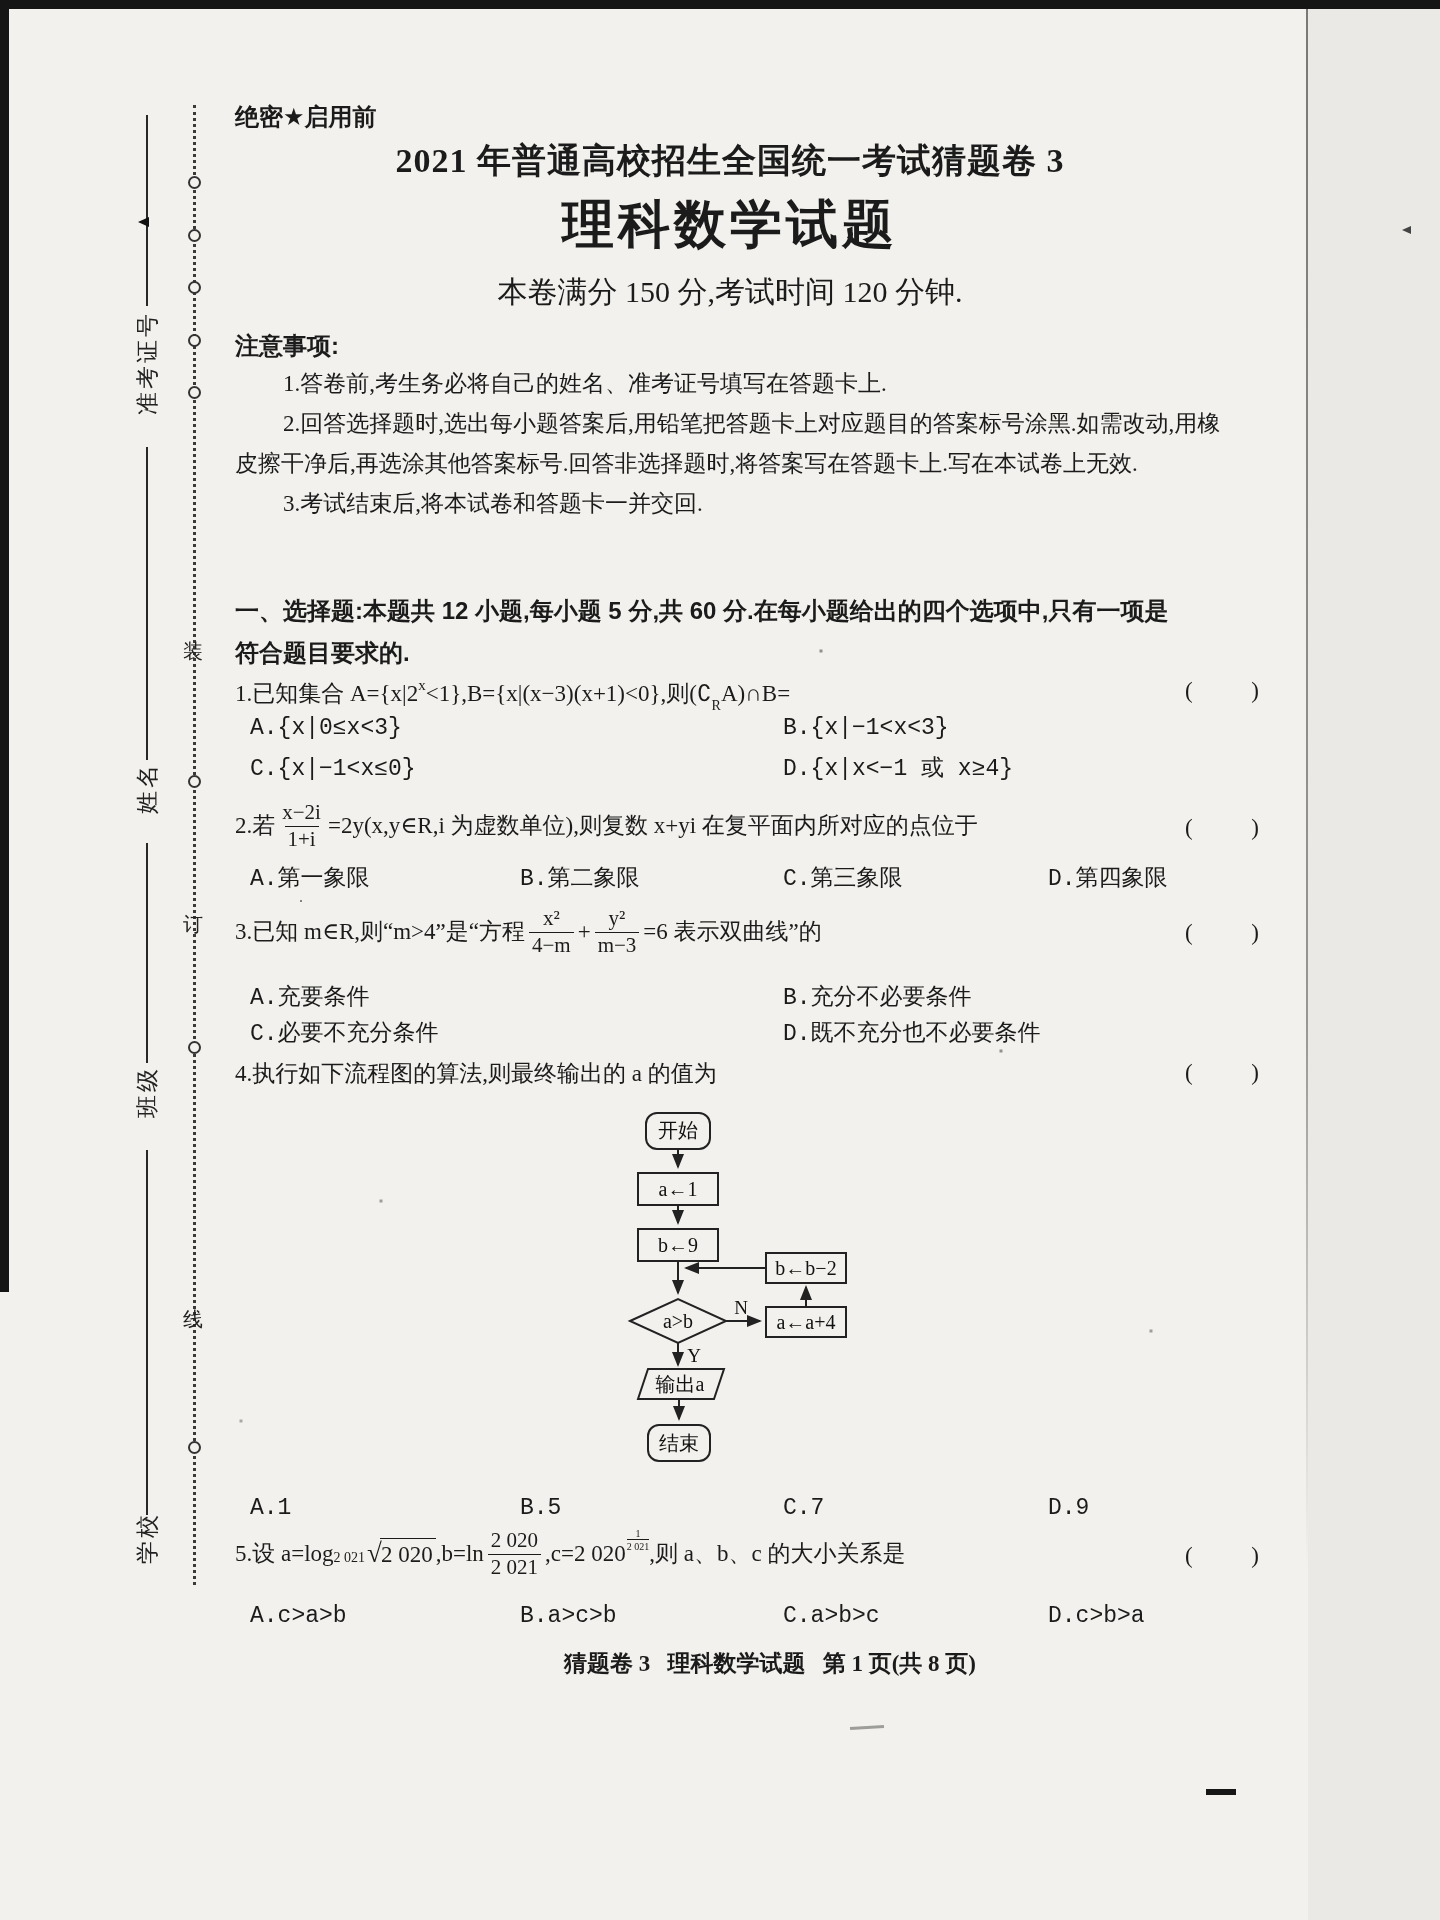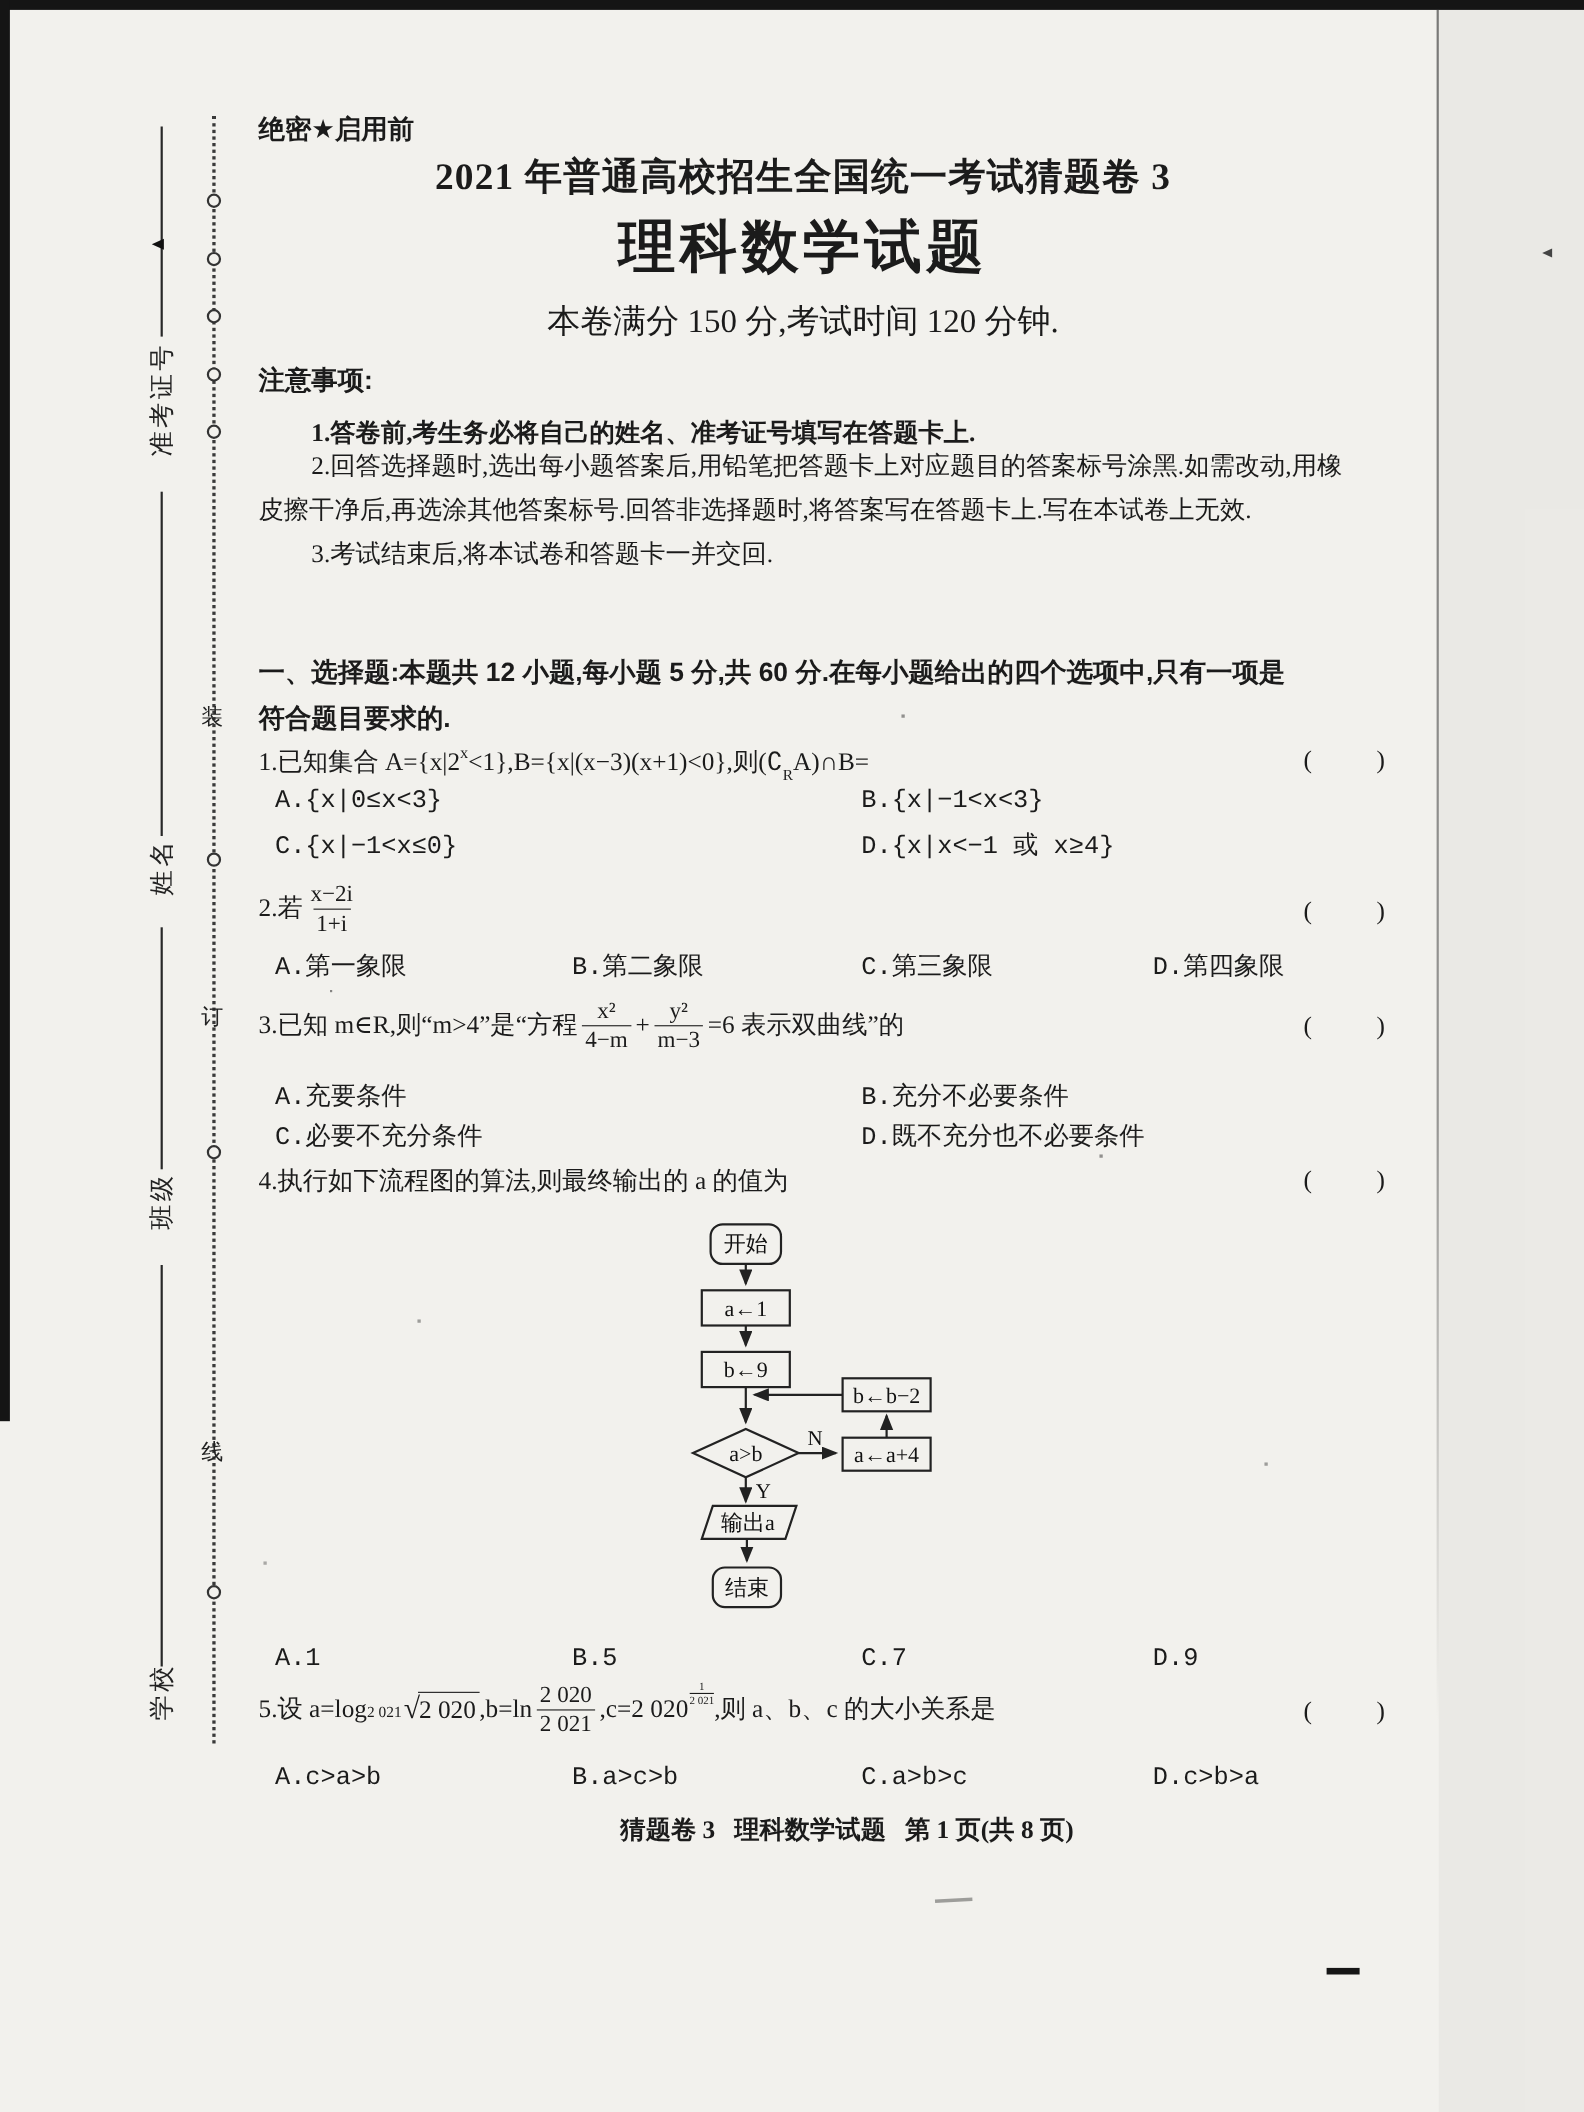--- a/index.html
+++ b/index.html
@@ -67,21 +67,21 @@
 <span class="abs vlabel" style="top:1538px;">学校</span>
 <div class="abs" style="left:138px;top:217px;width:0;height:0;border-top:5px solid transparent;border-bottom:5px solid transparent;border-right:11px solid #111;"></div>
 <div class="abs" style="left:1402px;top:226px;width:0;height:0;border-top:4px solid transparent;border-bottom:4px solid transparent;border-right:9px solid #444;"></div>
 
 <div class="abs sans bold t" style="left:235px;top:101px;font-size:24px;">绝密★启用前</div>
 <div class="abs bold t" style="left:230px;top:138px;width:1000px;text-align:center;font-size:34px;letter-spacing:1px;">2021 年普通高校招生全国统一考试猜题卷 3</div>
 <div class="abs sans t" style="left:230px;top:190px;width:1000px;text-align:center;font-size:52px;font-weight:900;letter-spacing:4px;">理科数学试题</div>
 <div class="abs t" style="left:230px;top:272px;width:1000px;text-align:center;font-size:30px;">本卷满分 150 分,考试时间 120 分钟.</div>
 
 <div class="abs sans bold t" style="left:235px;top:330px;font-size:24px;">注意事项:</div>
-<div class="abs note t" style="left:283px;top:380px;font-weight:bold;">1.答卷前,考生务必将自己的姓名、准考证号填写在答题卡上.</div>
+<div class="abs note t" style="left:283px;top:370px;">1.答卷前,考生务必将自己的姓名、准考证号填写在答题卡上.</div>
 <div class="abs note t" style="left:283px;top:410px;">2.回答选择题时,选出每小题答案后,用铅笔把答题卡上对应题目的答案标号涂黑.如需改动,用橡</div>
 <div class="abs note t" style="left:235px;top:450px;">皮擦干净后,再选涂其他答案标号.回答非选择题时,将答案写在答题卡上.写在本试卷上无效.</div>
 <div class="abs note t" style="left:283px;top:490px;">3.考试结束后,将本试卷和答题卡一并交回.</div>
 
 <div class="abs sans bold t" style="left:235px;top:595px;font-size:24px;">一、选择题:本题共 12 小题,每小题 5 分,共 60 分.在每小题给出的四个选项中,只有一项是</div>
 <div class="abs sans bold t" style="left:235px;top:637px;font-size:24px;">符合题目要求的.</div>
 
 <div class="abs stem" style="left:235px;top:678px;"><span class="t">1.已知集合 A={x|2</span><sup class="ssup">x</sup><span class="t">&lt;1},B={x|(x−3)(x+1)&lt;0},则(∁</span><sub class="ssub">R</sub><span class="t">A)∩B=</span></div>
 <div class="abs blank" style="left:1185px;top:678px;">
     <span>(</span>
@@ -91,20 +91,21 @@
 <span class="abs opt t optcol3" style="top:715px;">B.{x|−1&lt;x&lt;3}</span>
 <span class="abs opt t optcol1" style="top:756px;">C.{x|−1&lt;x≤0}</span>
 <span class="abs opt t optcol3" style="top:756px;">D.{x|x&lt;−1 或 x≥4}</span>
 
 <div class="abs flexrow stem" style="left:235px;top:800px;height:52px;">
   <span class="t">2.若</span>
   <span class="frac">
       <span class="num">x−2i</span>
       <span class="den">1+i</span>
     </span>
+  <span class="t">=2y(x,y∈R,i 为虚数单位),则复数 x+yi 在复平面内所对应的点位于</span>
 </div>
 <div class="abs blank" style="left:1185px;top:815px;">
     <span>(</span>
     <span>)</span>
   </div>
 <span class="abs opt t optcol1" style="top:866px;">A.第一象限</span>
 <span class="abs opt t optcol2" style="top:866px;">B.第二象限</span>
 <span class="abs opt t optcol3" style="top:866px;">C.第三象限</span>
 <span class="abs opt t optcol4" style="top:866px;">D.第四象限</span>
 

